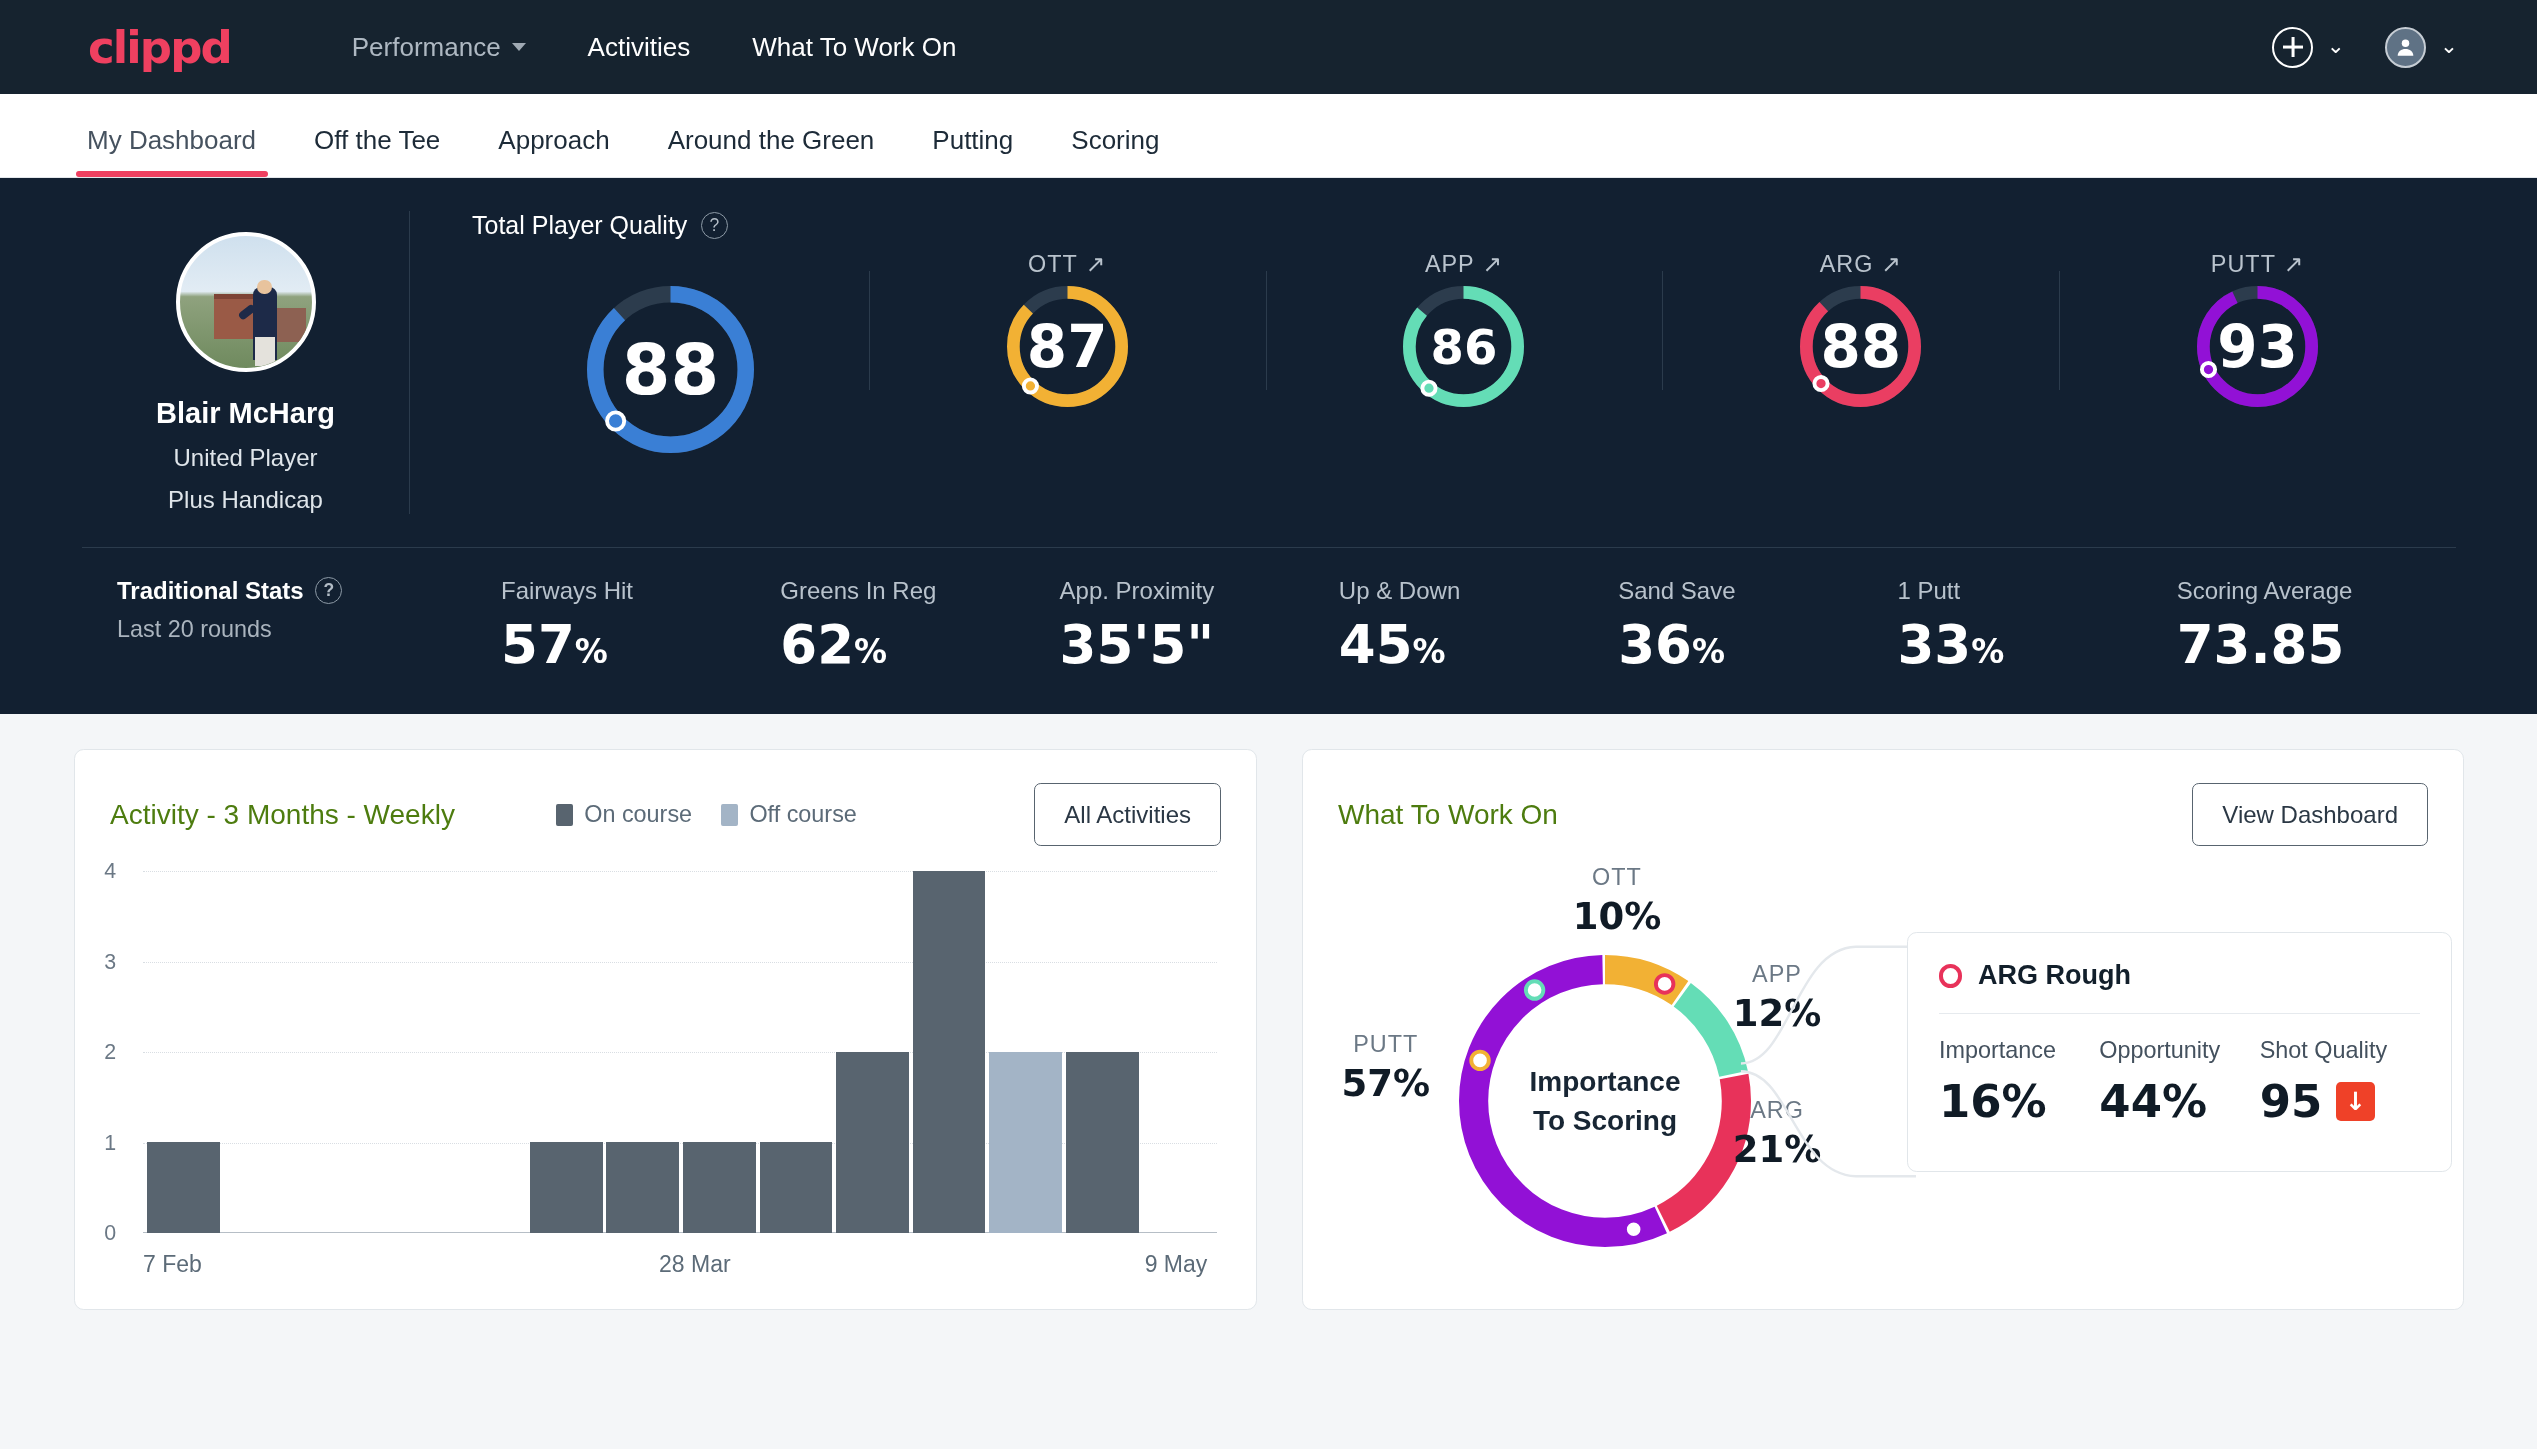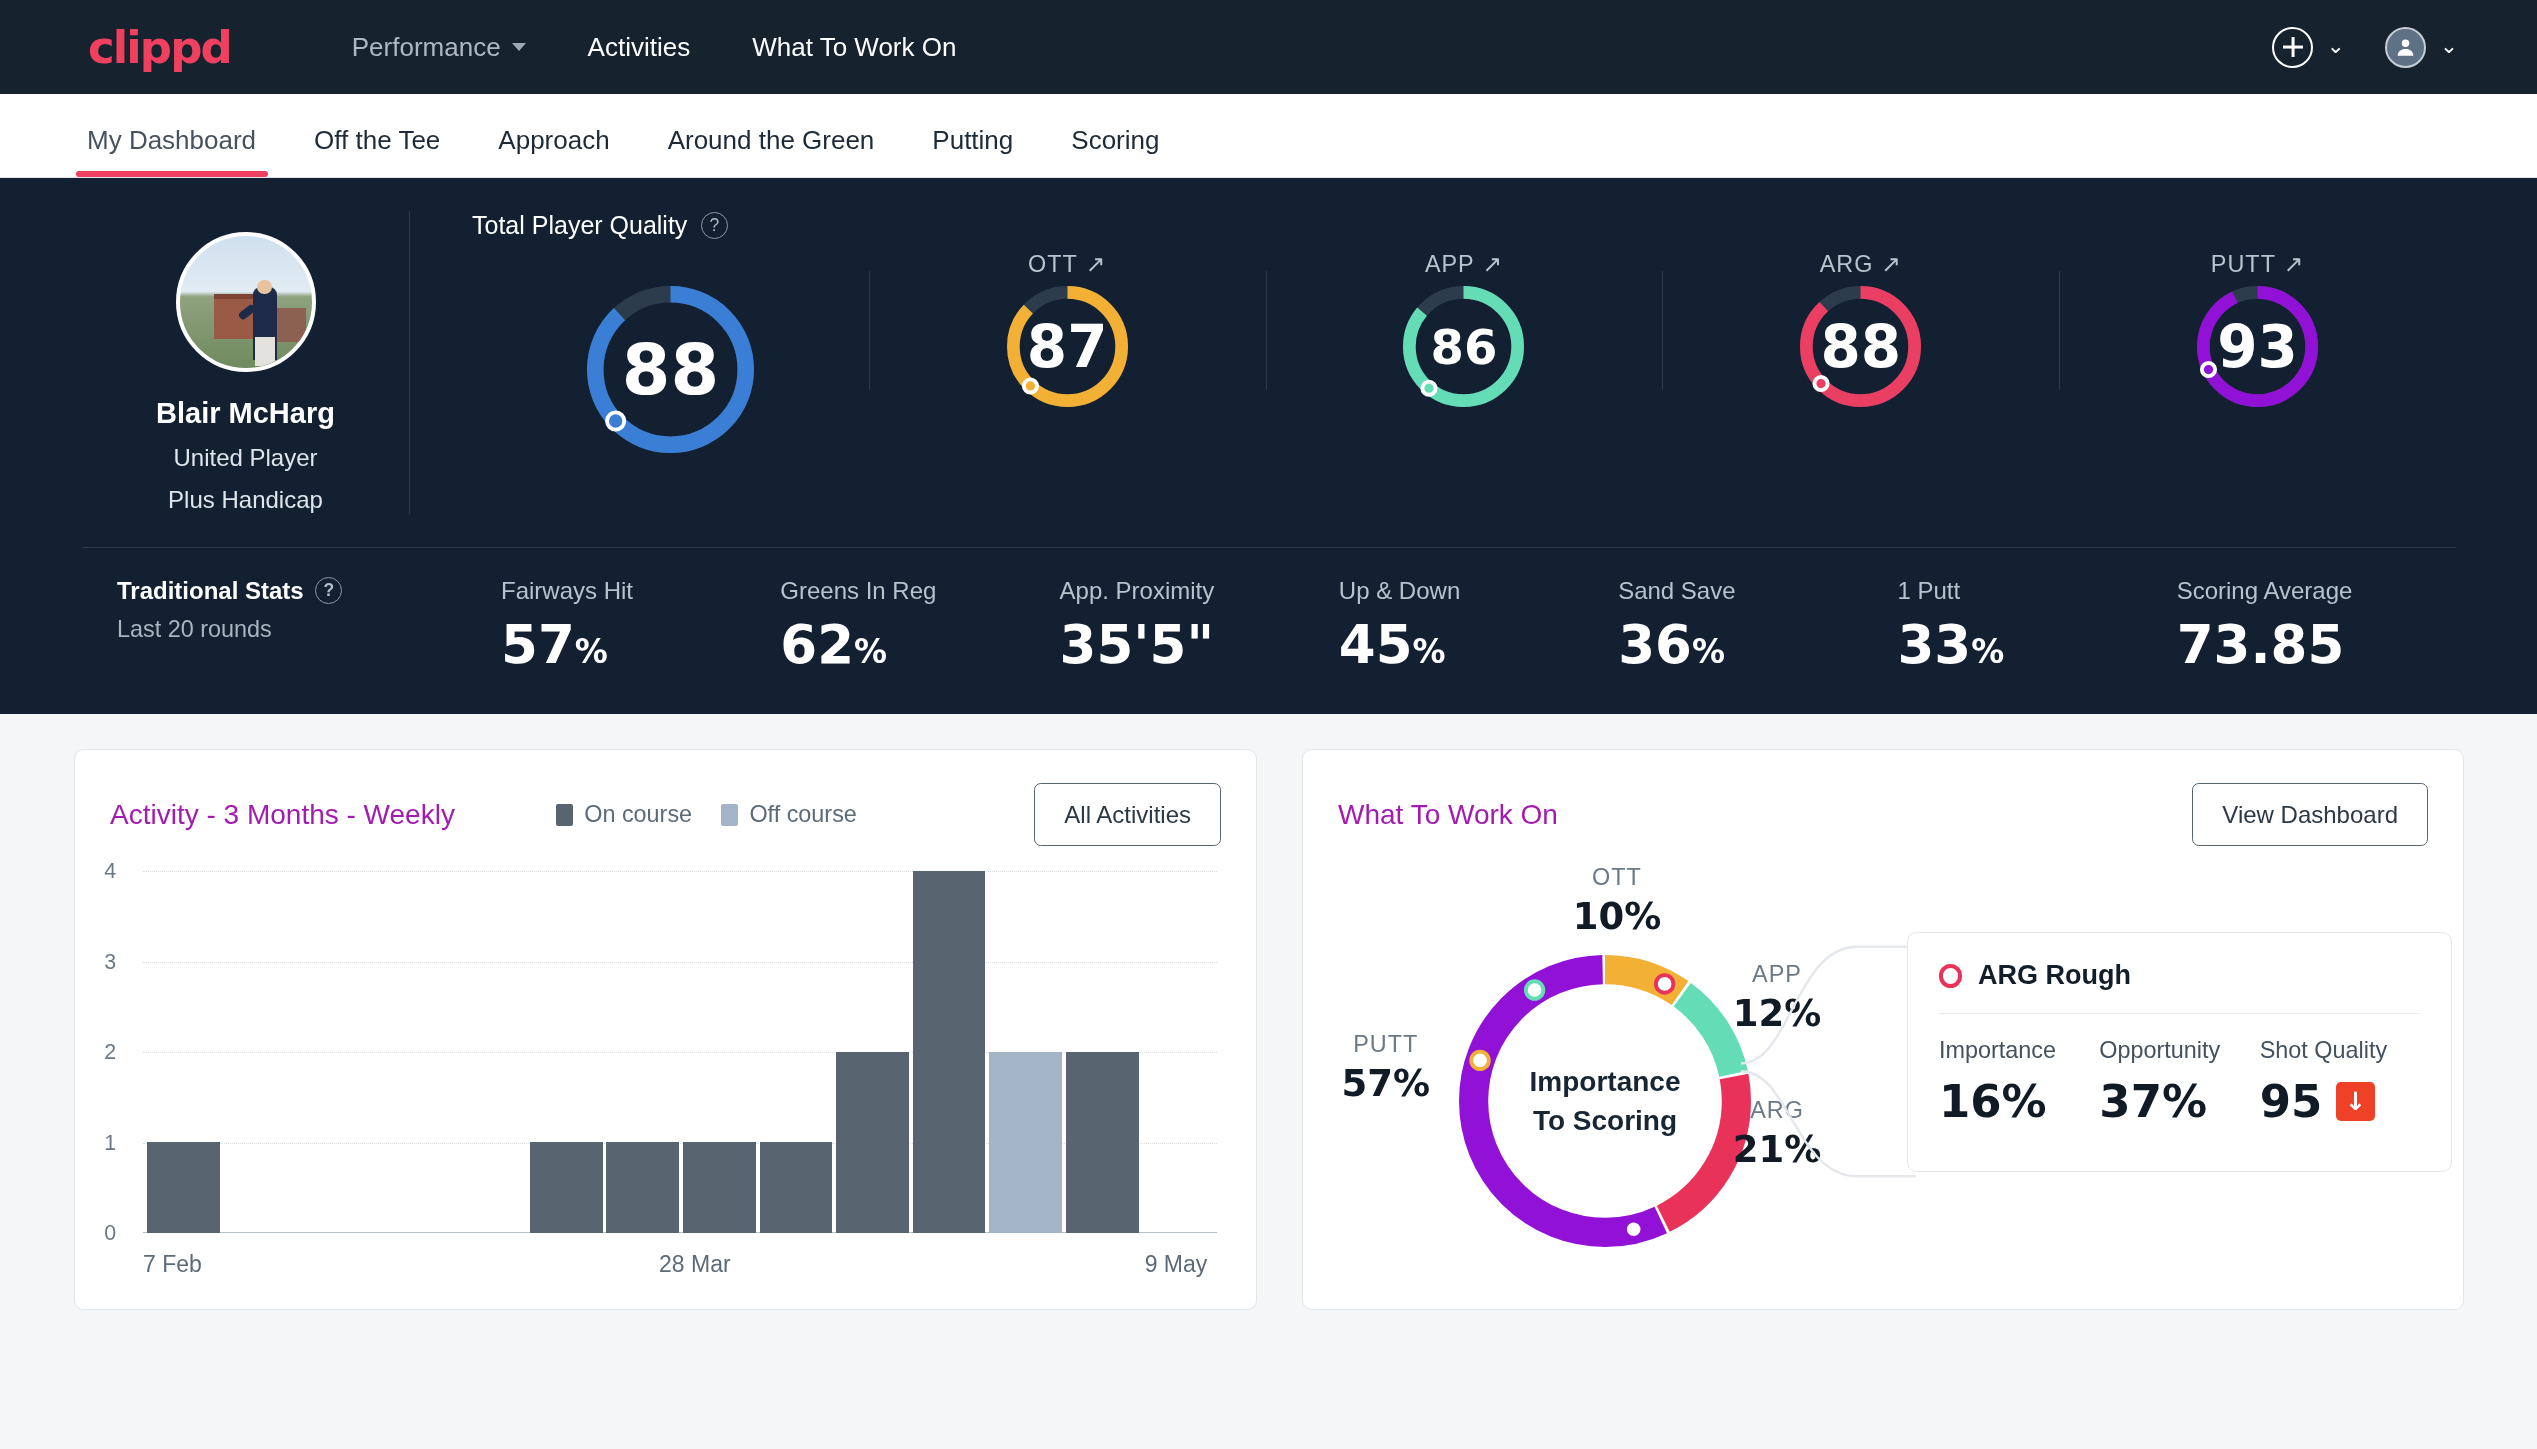--- a/index.html
+++ b/index.html
@@ -81,21 +81,21 @@
   .trad-head .t2 { color:#aab4be; font-size:23.4px; margin-top:11.7px; }
   .stat { flex:1; }
   .stat .lab { color:#b8c2cc; font-size:24px; }
   .stat .num { color:#fff; font-size:53px; font-weight:bold; margin-top:9.7px; font-family:"DejaVu Sans", sans-serif; }
   .stat .num .u { font-size:33px; font-weight:bold; }
 
   
   .bottom { display:flex; gap:45px; padding:35px 74px 0 74px; }
   .card { background:#fff; border:1px solid #e1e6ea; border-radius:9.7px; position:relative; }
   .card-hd { display:flex; align-items:center; padding:33px 35px 0 35px; }
-  .card-title { font-size:28px; color:#a21caf; }
+  .card-title { font-size:28px; color:#4d7c0f; }
   .legend { display:flex; align-items:center; gap:29px; margin-left:101px; }
   .legend-item { display:flex; align-items:center; gap:11.7px; color:#5c6b78; font-size:23.4px; }
   .swatch { width:16.6px;height:21.4px;border-radius:1.9px; }
   .btn {
     margin-left:auto; border:1.9px solid #58646f; border-radius:6.8px; color:#2b3845;
     font-size:24px; padding:16.6px 29px; background:#fff; cursor:pointer; white-space:nowrap;
   }
   .card.activity { width:1183px; height:561px; }
   .card.work { flex:1; height:561px; }
 
@@ -415,21 +415,21 @@
           <span class="t">ARG Rough</span>
         </div>
         <div class="detail-sep"></div>
         <div class="dcols">
           <div class="dcol">
             <div class="k">Importance</div>
             <div class="v">16%</div>
           </div>
           <div class="dcol">
             <div class="k">Opportunity</div>
-            <div class="v">37%</div>
+            <div class="v">44%</div>
           </div>
           <div class="dcol">
             <div class="k">Shot Quality</div>
             <div class="v">
               <span>95</span>
               <span class="downbadge">↓</span>
             </div>
           </div>
         </div>
       </div>

